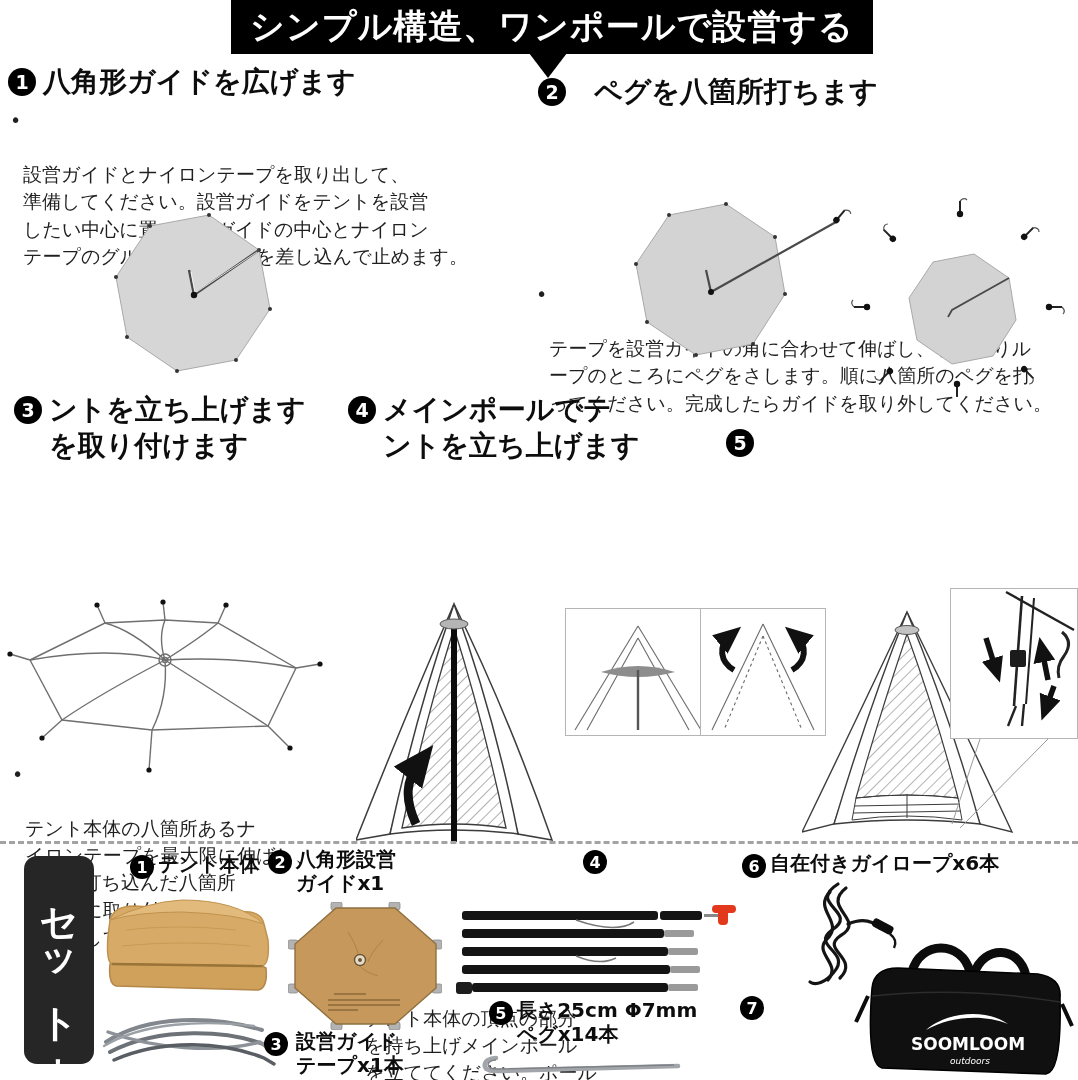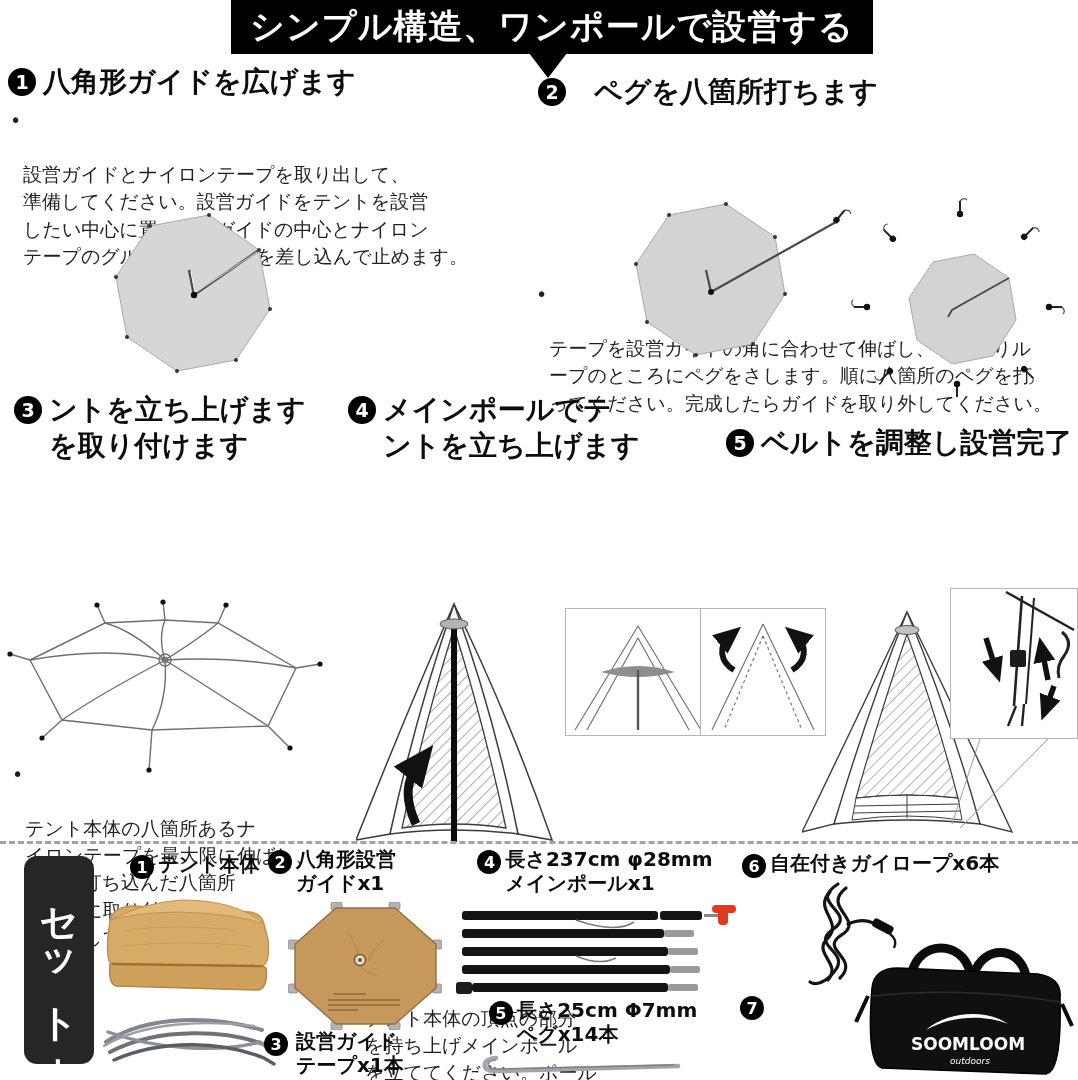--- a/index.html
+++ b/index.html
@@ -222,21 +222,20 @@
         <path d="M63,16 L114,122"></path>
       <path d="M63,28 L24,122" stroke-dasharray="3,3"></path>
         <path d="M63,28 L102,122" stroke-dasharray="3,3"></path>
     </g>
     <path d="M34,62 C20,54 18,38 30,28" fill="none" stroke="#111" stroke-width="6" marker-end="url(#ahB)"></path>
     <path d="M92,62 C106,54 108,38 96,28" fill="none" stroke="#111" stroke-width="6" marker-end="url(#ahB)"></path>
   </svg>
 
   <div class="abs step-head" style="left:726px;top:425px;">
     <span class="badge badge-step">5</span>
-    <span class="head-text">ベルトを調整し設営完了</span>
   </div>
 
   <svg class="abs" style="left:802px;top:598px;" width="214" height="240" viewBox="0 0 214 240">
     <defs>
       <pattern id="hatch5" width="8" height="8" patternTransform="rotate(45)" patternUnits="userSpaceOnUse">
         <line x1="0" y1="0" x2="0" y2="8" stroke="#777" stroke-width="1.1"></line>
       </pattern>
     </defs>
     <path d="M105,14 Q60,110 0,234 L32,226 Z" fill="#fff" stroke="#3c3c3c" stroke-width="1.4"></path>
     <path d="M105,14 Q152,110 210,234 L178,226 Z" fill="#fff" stroke="#3c3c3c" stroke-width="1.4"></path>
@@ -331,22 +330,20 @@
   </svg>
 
   <div class="abs item-label" style="left:264px;top:1030px;">
     <span class="badge badge-item">3</span>
     <span class="item-text" style="margin-left:4px;">設営ガイド
 テープx1本</span>
   </div>
 
   <div class="abs item-label" style="left:450px;top:848px;width:290px;justify-content:center;">
     <span class="badge badge-item">4</span>
-    <span class="item-text center">長さ237cm φ28mm
-メインポールx1</span>
   </div>
   <svg class="abs" style="left:456px;top:905px;" width="288" height="94" viewBox="0 0 288 94">
     <g>
       <rect x="6" y="6" width="196" height="9" rx="3" fill="#141414"></rect>
       <rect x="204" y="6" width="42" height="9" rx="3" fill="#141414"></rect>
       <path d="M120,15 q40,14 58,2" stroke="#777" stroke-width="1.6" fill="none"></path>
       <rect x="248" y="9" width="16" height="3" fill="#888"></rect>
       <rect x="262" y="2" width="10" height="18" rx="4" fill="#e2391d"></rect>
       <rect x="256" y="0" width="24" height="8" rx="4" fill="#e2391d"></rect>
       <rect x="6" y="24" width="202" height="9" rx="3" fill="#141414"></rect>

